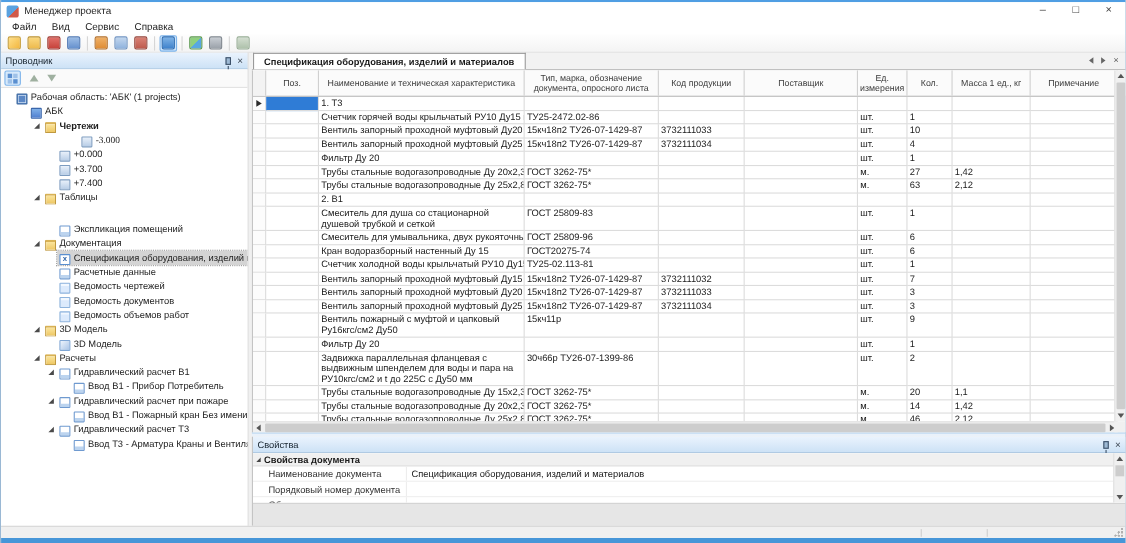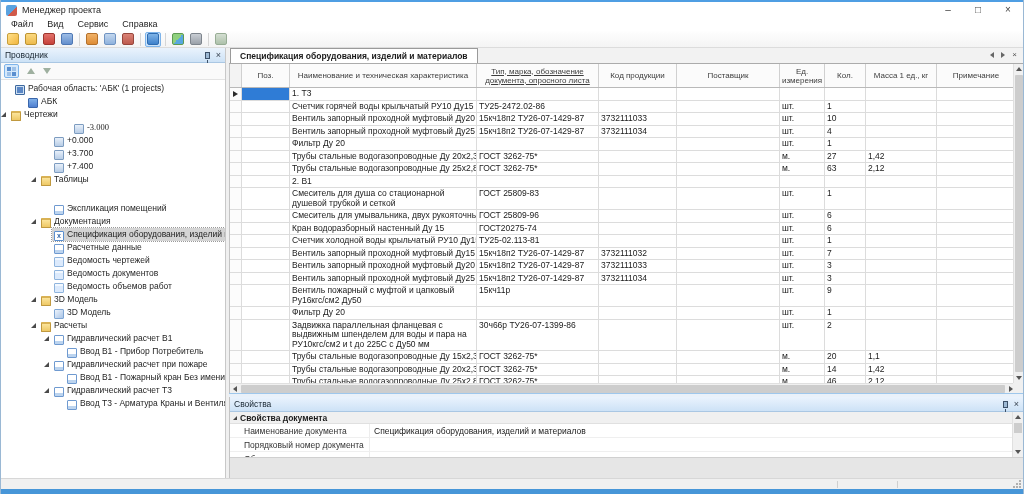--- a/index.html
+++ b/index.html
@@ -218,21 +218,21 @@
               <div class="tlabel">Рабочая область: 'АБК' (1 projects)</div>
             </div>
           </div>
           <div class="titem" style="padding-left: 17px;">
             <div class="expsp"></div>
             <div class="hl">
               <div class="ti ti-proj"></div>
               <div class="tlabel">АБК</div>
             </div>
           </div>
-          <div class="titem" style="">
+          <div class="titem" style="padding-left: 30px; font-weight: bold;">
             <div class="exp"></div>
             <div class="hl">
               <div class="ti ti-folder"></div>
               <div class="tlabel">Чертежи</div>
             </div>
           </div>
           <div class="titem" style="padding-left: 63px; font-family: Liberation Serif, serif;">
             <div class="expsp"></div>
             <div class="hl">
               <div class="ti ti-dwg"></div>
@@ -392,21 +392,21 @@
           <span class="tn-r"></span>
           <span class="tn-x">×</span>
         </div>
       </div>
 
       <div class="table-wrap">
         <div class="thead">
             <div class="ind-h"></div>
             <div class="hcell" style="width: 48px;">Поз.</div>
             <div class="hcell" style="width: 187px;">Наименование и техническая характеристика</div>
-            <div class="hcell" style="width: 122px; text-decoration: underline;">Тип, марка, обозначение документа, опросного листа</div>
+            <div class="hcell" style="width: 122px;">Тип, марка, обозначение документа, опросного листа</div>
             <div class="hcell" style="width: 78px;">Код продукции</div>
             <div class="hcell" style="width: 103px;">Поставщик</div>
             <div class="hcell" style="width: 45px;">Ед. измерения</div>
             <div class="hcell" style="width: 41px;">Кол.</div>
             <div class="hcell" style="width: 71px;">Масса 1 ед., кг</div>
             <div class="hcell" style="width: 79px;">Примечание</div>
           </div>
         <div class="tbody">
             <div class="trow">
               <div class="cell c-ind">

